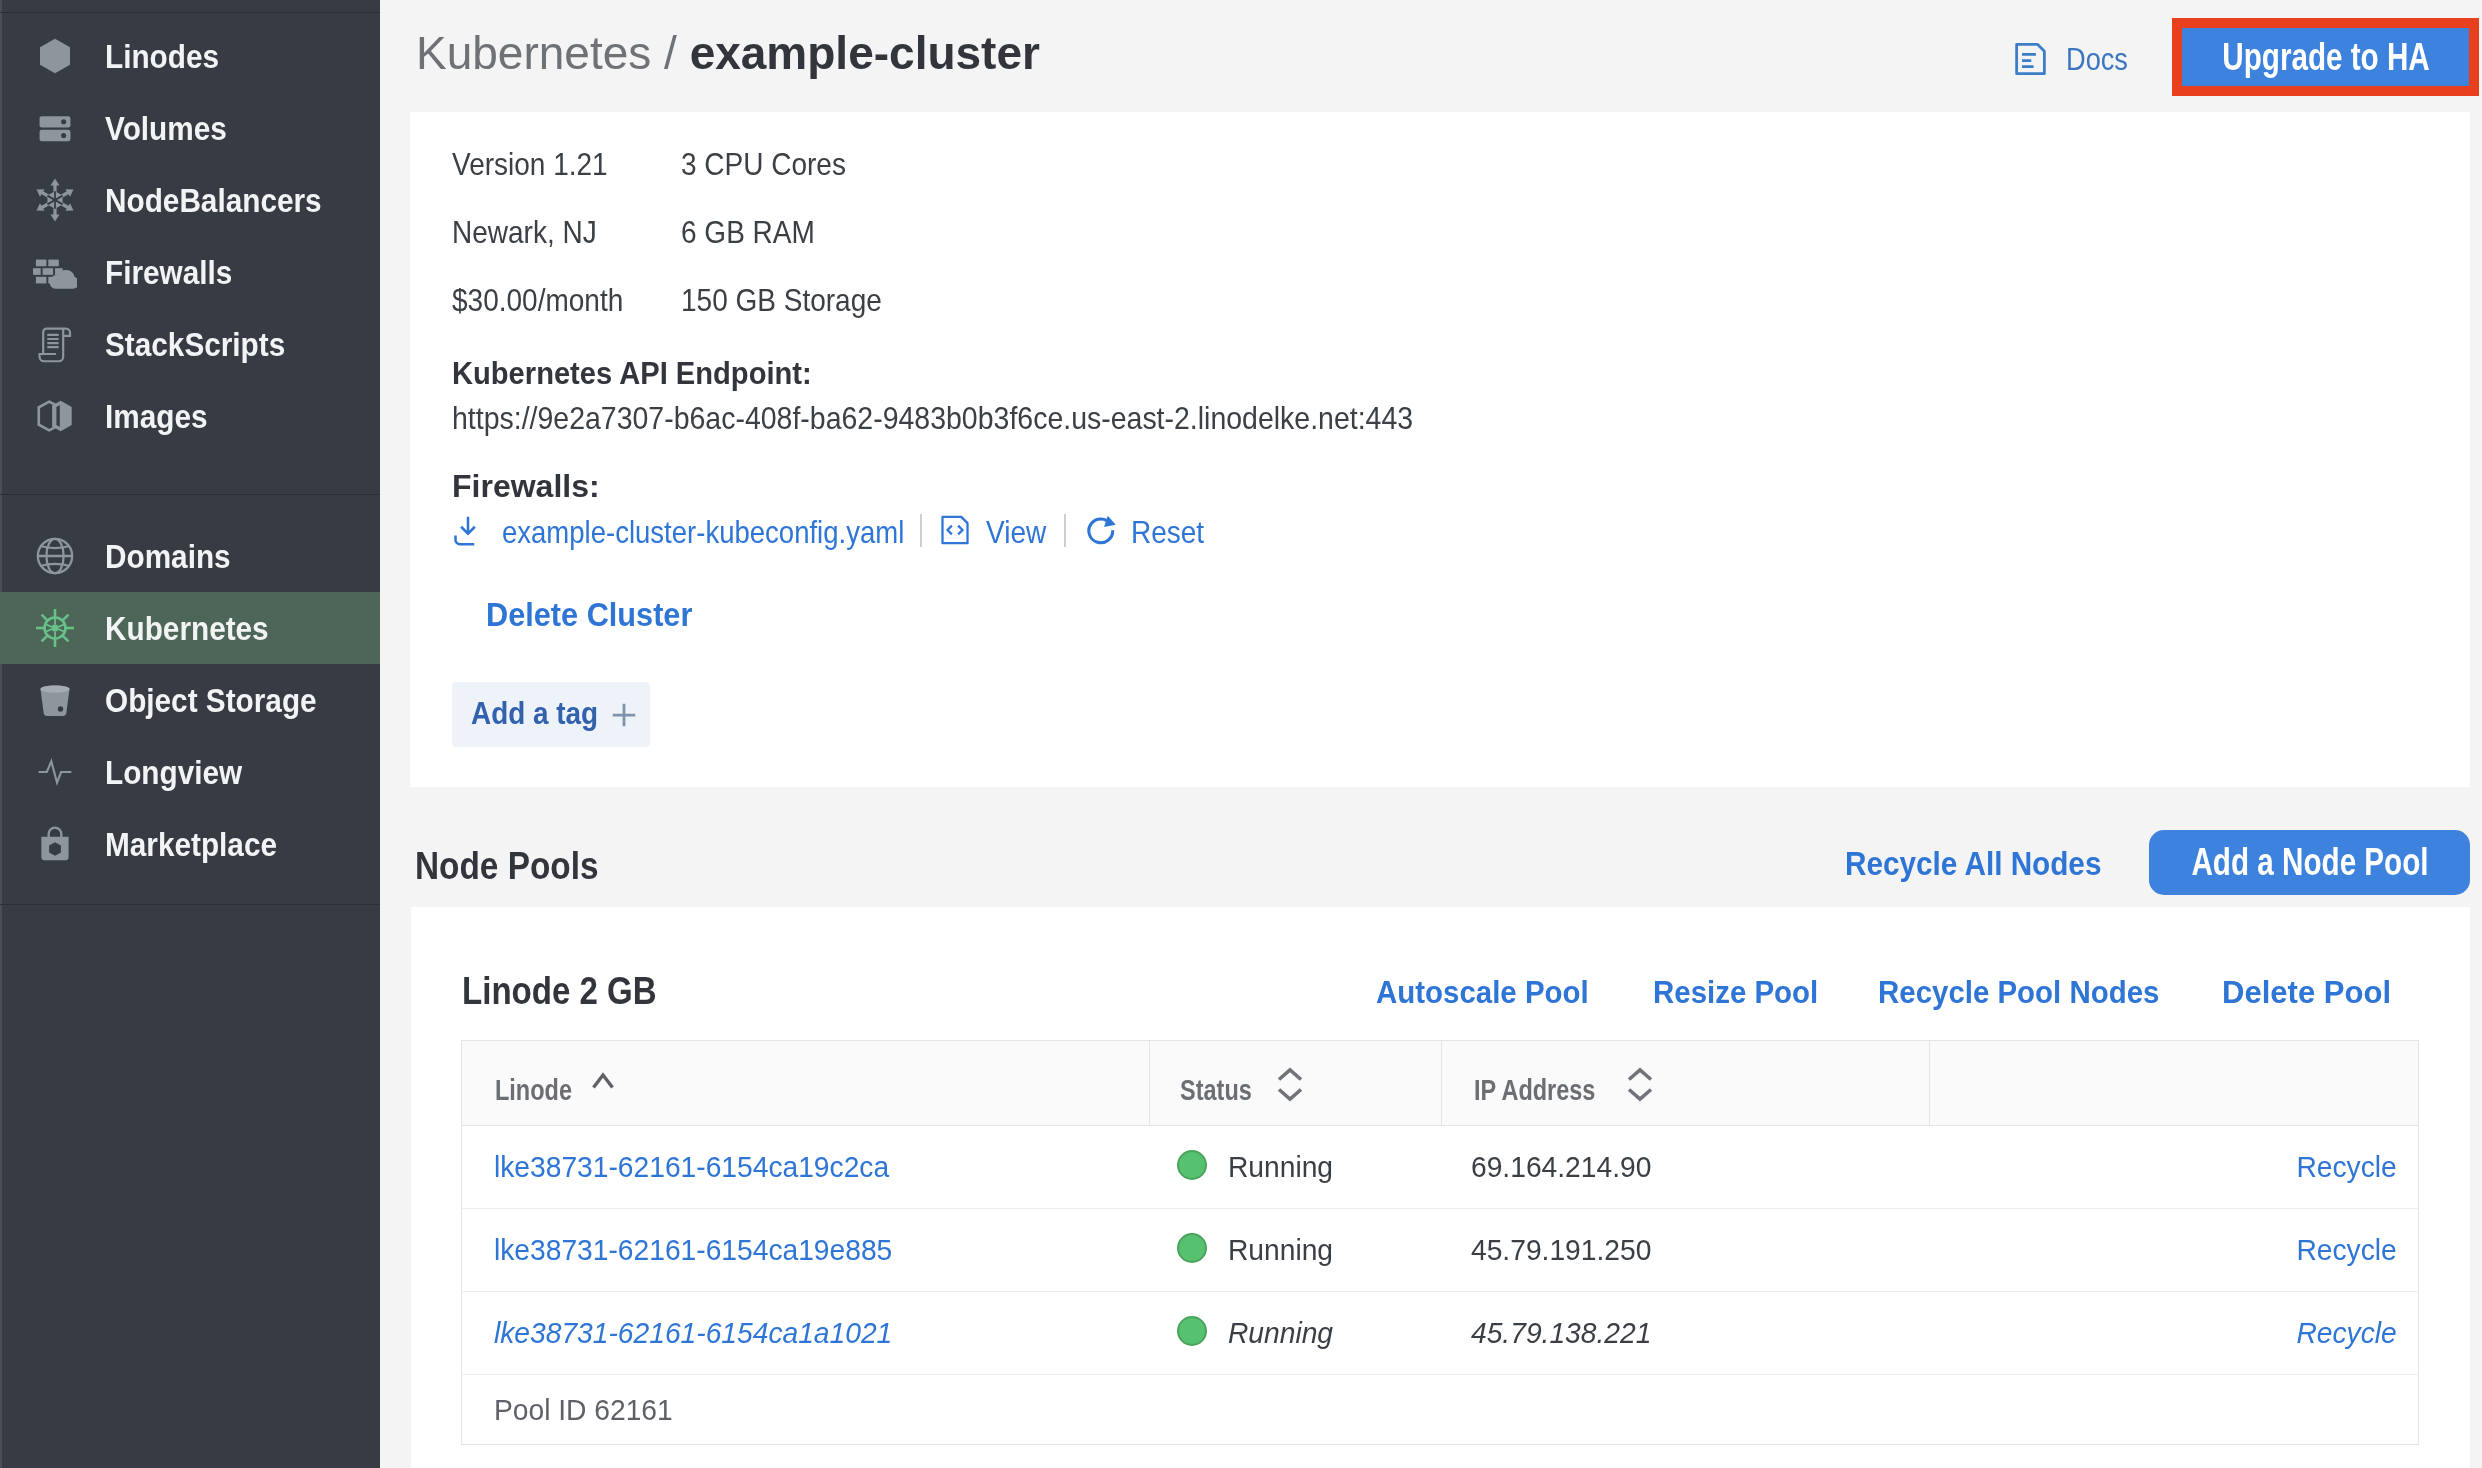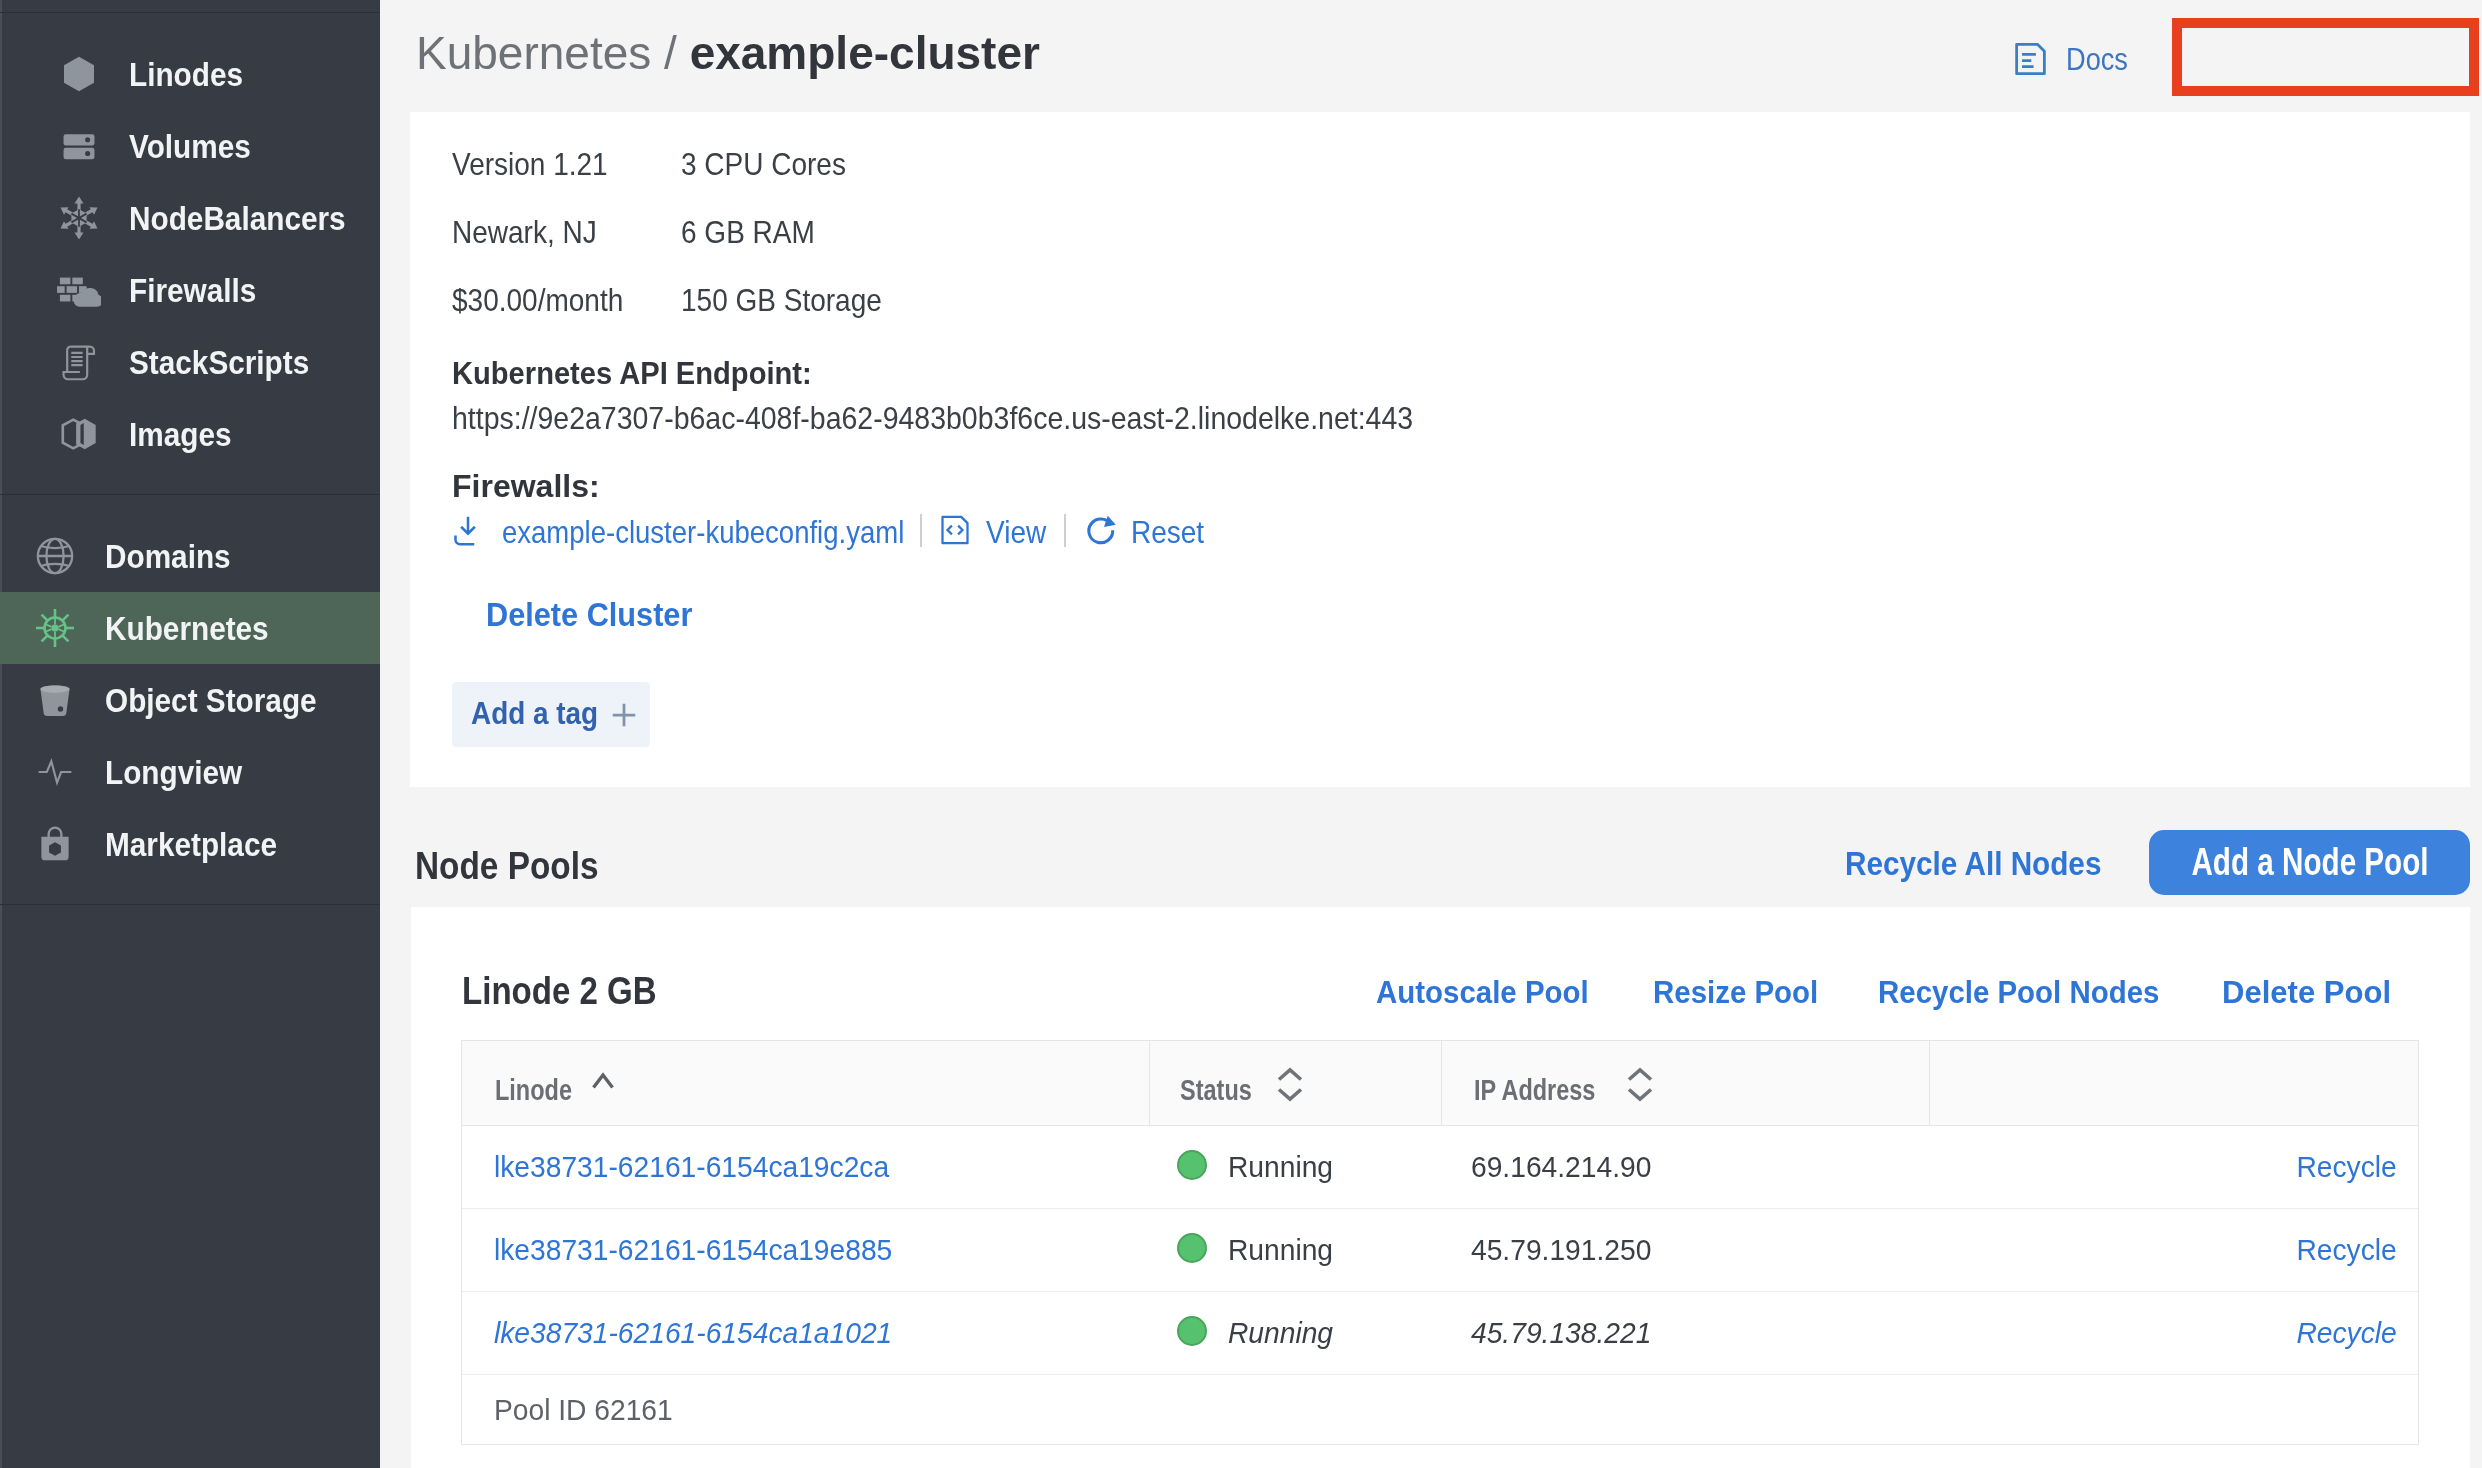--- a/index.html
+++ b/index.html
@@ -49,21 +49,21 @@
 .cell { position:absolute; top:50%; transform:translateY(-50%) scaleX(0.94); transform-origin:left center; font-size:30px; white-space:nowrap; }
 .cell.r { transform-origin:right center; }
 .dot { position:absolute; top:50%; margin-top:-17px; width:30px; height:30px; border-radius:50%; background:#56c16e; border:2px solid #4aa45c; }
 .dk { color:#3a3f46; }
 </style>
 </head>
 <body>
 <div id="sidebar">
   <div style="position:absolute; left:0; top:0; width:2px; height:1468px; background:#4a4e56;"></div>
   <div class="topline"></div>
-  <div class="nav" id="nav1" style="top:38px;margin-left:24px;">
+  <div class="nav" id="nav1" style="top:20px;">
     <div class="nav-item">
         <span class="ic">
           <svg width="40" height="42" viewBox="0 0 44 44">
             <polygon points="22,3 38.5,12.5 38.5,31.5 22,41 5.5,31.5 5.5,12.5" fill="#8f959c"></polygon>
           </svg>
         </span>
         <span class="lb">Linodes</span>
       </div>
     <div class="nav-item">
         <span class="ic">
@@ -211,20 +211,23 @@
 <div id="main">
   <div class="crumb">Kubernetes / <b>example-cluster</b></div>
   <div class="docs">
       <svg width="37" height="38" viewBox="0 0 24 24" fill="none" stroke="#3d7dc8" stroke-width="1.8">
         <path d="M3 2.5 H16.5 L21 7 V21.5 H3 Z" stroke-linejoin="round"></path>
         <path d="M6.5 9 H15.5 M6.5 13 H12.5 M6.5 17 H14"></path>
       </svg>
       <span>Docs</span>
     </div>
   <div class="redbox"></div>
+  <div id="upgrade" class="btn">
+      <span>Upgrade to HA</span>
+    </div>
   <div id="card1">
     <div class="t" style="left:42px; top:52px;">Version 1.21</div>
     <div class="t" style="left:42px; top:120px;">Newark, NJ</div>
     <div class="t" style="left:42px; top:188px;">$30.00/month</div>
     <div class="t" style="left:271px; top:52px;">3 CPU Cores</div>
     <div class="t" style="left:271px; top:120px;">6 GB RAM</div>
     <div class="t" style="left:271px; top:188px;">150 GB Storage</div>
     <div class="t b" style="left:42px; top:261px; transform:translateY(-50%) scaleX(0.91);">Kubernetes API Endpoint:</div>
     <div class="t" style="left:42px; top:306px; transform:translateY(-50%) scaleX(0.89);">https://9e2a7307-b6ac-408f-ba62-9483b0b3f6ce.us-east-2.linodelke.net:443</div>
     <div class="t b" style="left:42px; top:374px; transform:translateY(-50%) scaleX(1);">Firewalls:</div>

